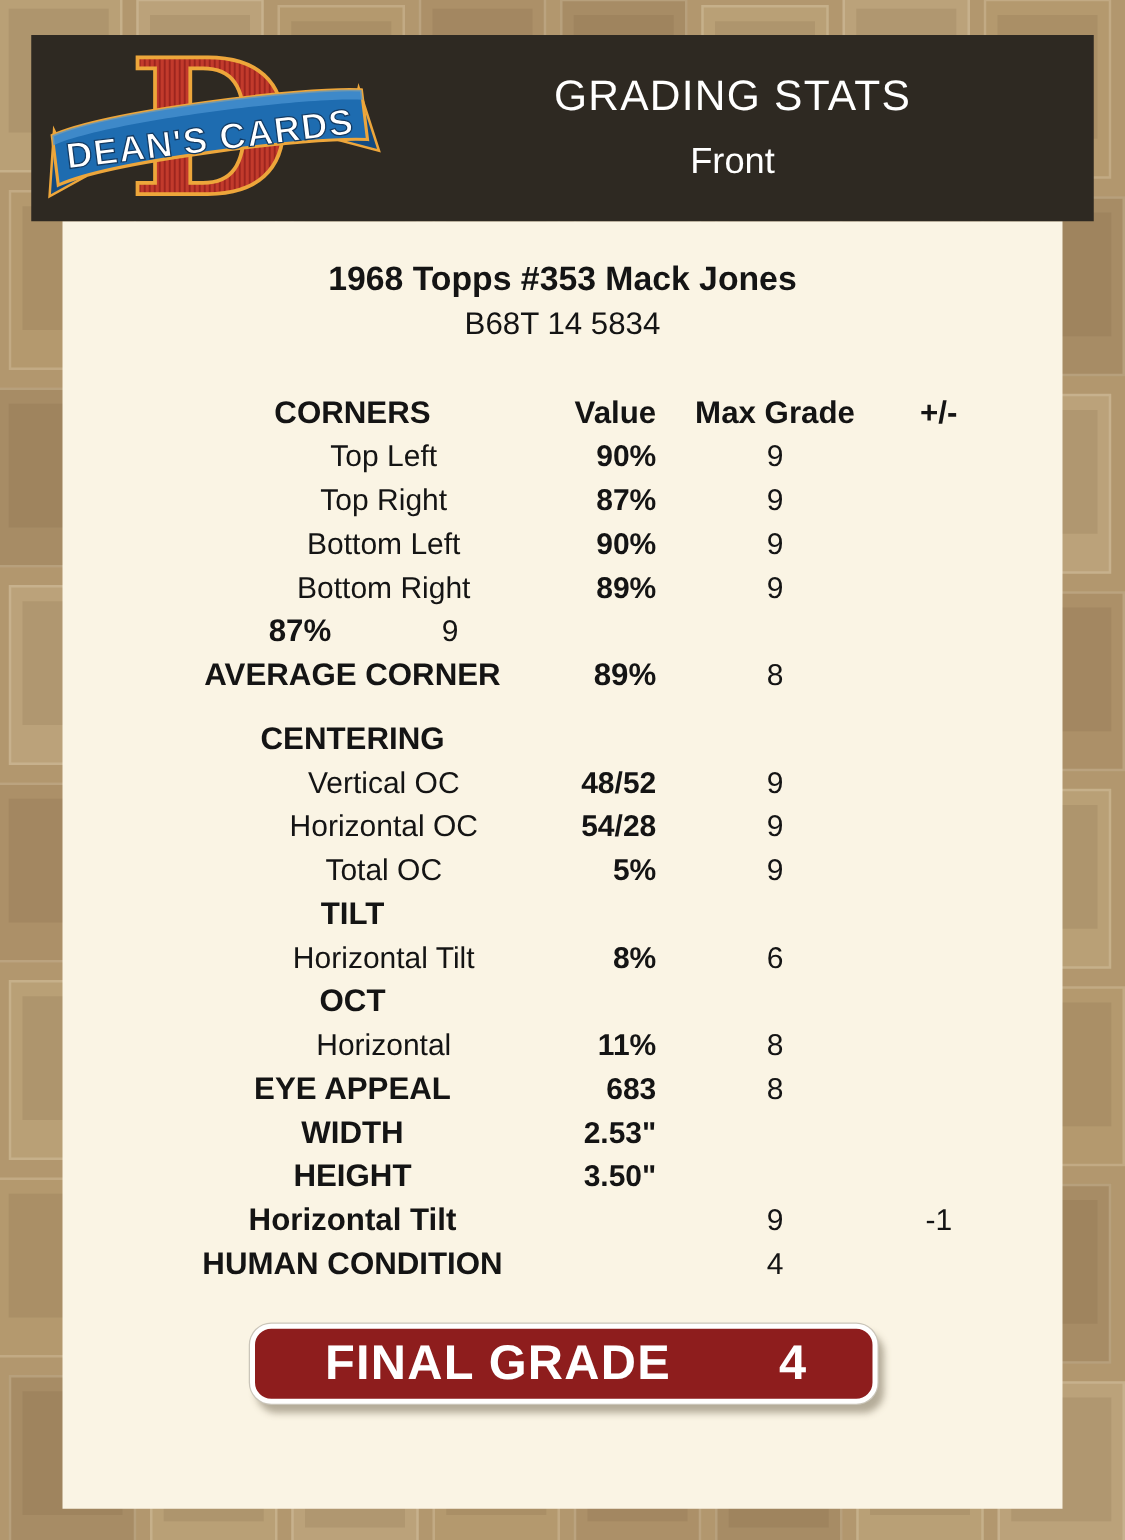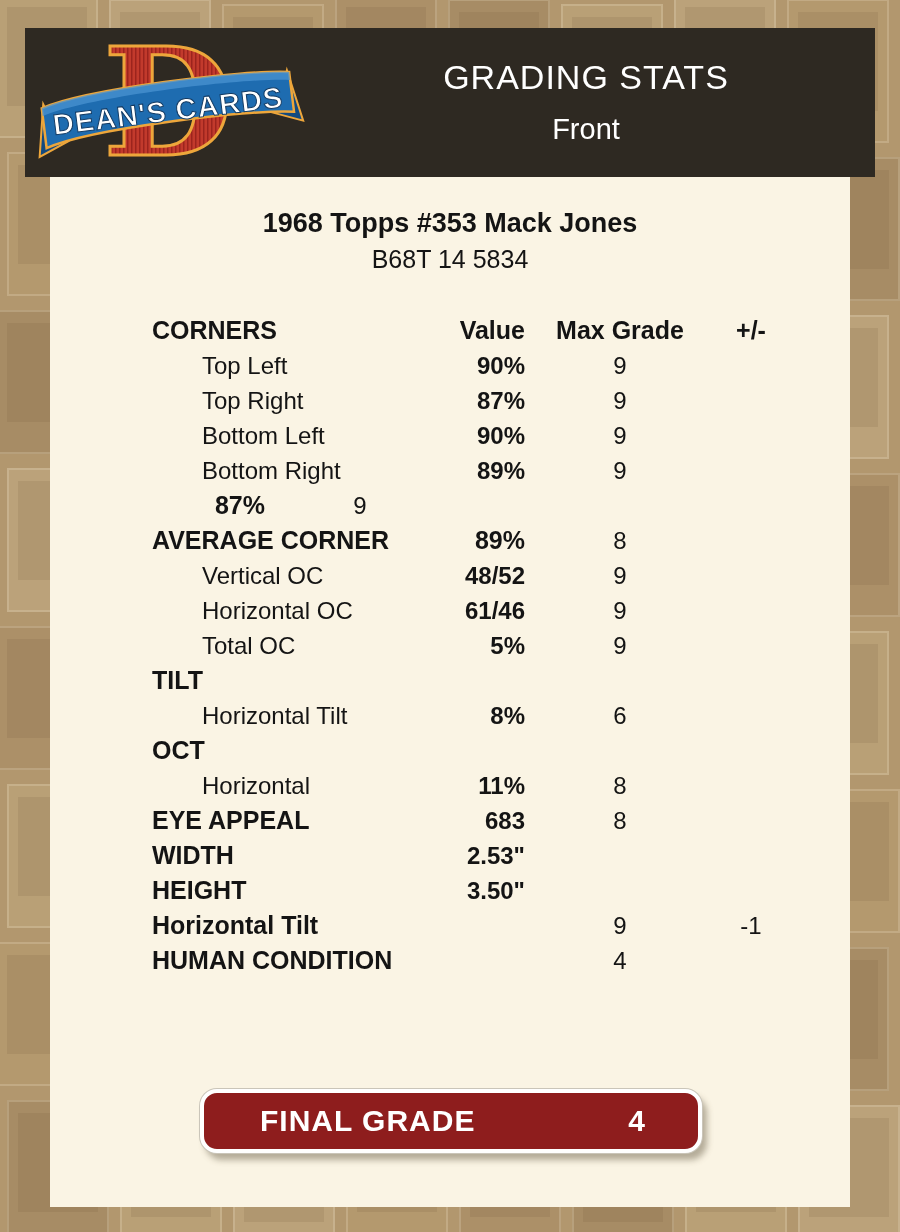--- a/index.html
+++ b/index.html
@@ -91,43 +91,43 @@
     margin: 36px 0 0 102px;
     width: 640px;
   }
   .trow {
     display: flex;
     height: 35px;
     align-items: center;
     font-size: 24px;
   }
   .trow.gap { margin-top: 16px; }
-  .c-label  { width: 260px; }
+  .c-label  { width: 260px; text-align: center; }
   .c-label.indent { padding-left: 50px; }
   .c-value  { width: 113px; text-align: right; font-weight: bold; }
   .c-max    { width: 190px; text-align: center; }
   .c-pm     { width: 72px;  text-align: center; }
   .bold     { font-weight: bold; font-size: 25px; }
 
   
   .final-grade {
     position: absolute;
-    left: 150px; top: 912px;
+    left: 150px; top: 882px;
     width: 502px; height: 64px;
     background: #8e1d1d;
     border: 4px solid #ffffff;
     border-radius: 17px;
     box-shadow: 0 0 0 1px #cac5b9, 5px 7px 6px rgba(96,84,62,0.45);
     display: flex;
     align-items: center;
     justify-content: space-between;
     padding: 0 52px 0 56px;
     color: #ffffff;
     font-weight: bold;
-    font-size: 30px;
+    font-size: 39px;
     letter-spacing: 1px;
   }
 </style>
 </head>
 <body>
 
 <div id="bg-collage">
     <div class="bgcard v0" style="left: -4px; top: -6px;"></div>
     <div class="bgcard v2" style="left: 109px; top: -1px;"></div>
     <div class="bgcard v4" style="left: 222px; top: 4px;"></div>
@@ -259,29 +259,35 @@
           <div class="c-value bold">87%</div>
           <div class="c-max">9</div>
           <div class="c-pm"></div>
         </div>
         <div class="trow">
           <div class="c-label bold">AVERAGE CORNER</div>
           <div class="c-value bold">89%</div>
           <div class="c-max">8</div>
           <div class="c-pm"></div>
         </div>
+        <div class="trow gap">
+          <div class="c-label bold">CENTERING</div>
+          <div class="c-value"></div>
+          <div class="c-max"></div>
+          <div class="c-pm"></div>
+        </div>
         <div class="trow">
           <div class="c-label indent">Vertical OC</div>
           <div class="c-value">48/52</div>
           <div class="c-max">9</div>
           <div class="c-pm"></div>
         </div>
         <div class="trow">
           <div class="c-label indent">Horizontal OC</div>
-          <div class="c-value">61/46</div>
+          <div class="c-value">54/28</div>
           <div class="c-max">9</div>
           <div class="c-pm"></div>
         </div>
         <div class="trow">
           <div class="c-label indent">Total OC</div>
           <div class="c-value">5%</div>
           <div class="c-max">9</div>
           <div class="c-pm"></div>
         </div>
         <div class="trow">

